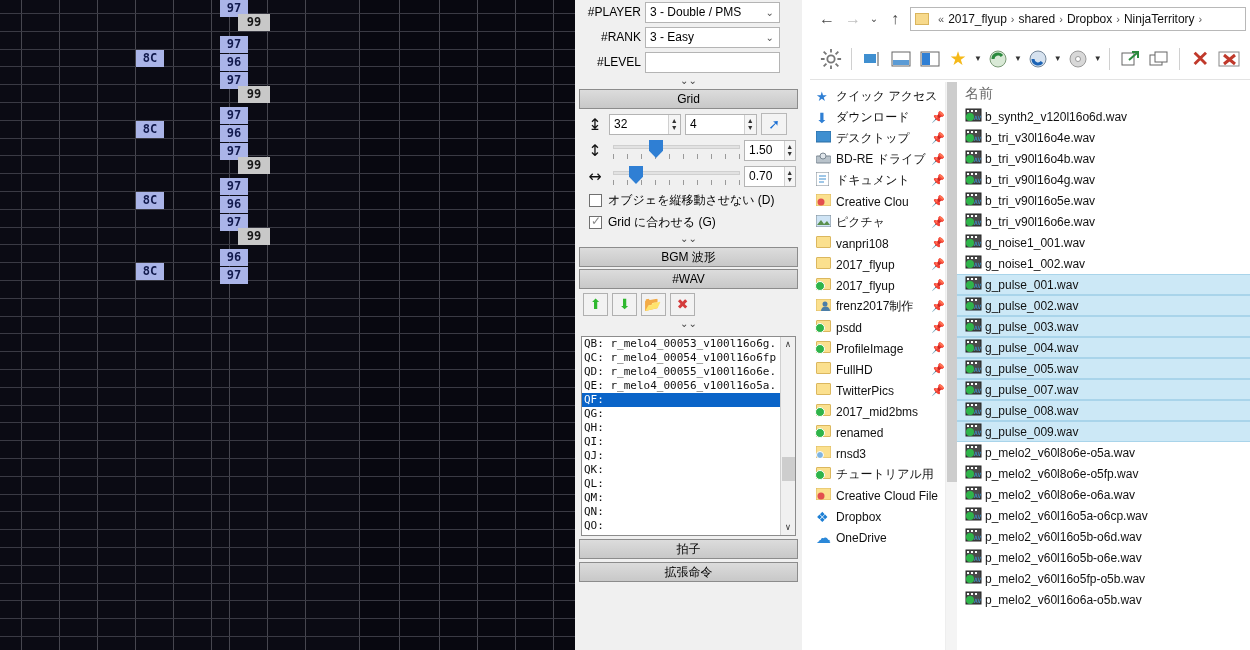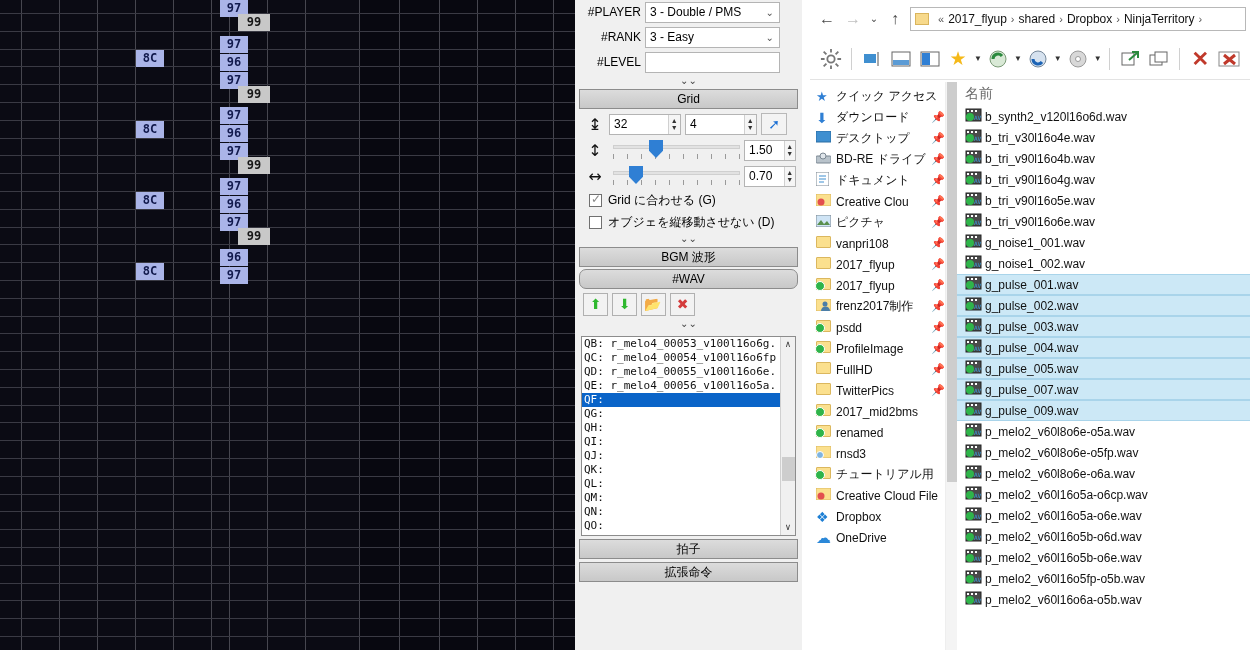--- a/index.html
+++ b/index.html
@@ -404,33 +404,33 @@
         <div class="spin" style="width:52px;">
           <input value="0.70" style="">
           <div class="arrows">
               <span>▲</span>
               <span>▼</span>
             </div>
         </div>
       </div>
 
       <div class="chk-row">
+        <div class="chkbox"></div>
+        <span>オブジェを縦移動させない (D)</span>
+      </div>
+      <div class="chk-row">
         <div class="chkbox checked"></div>
         <span>Grid に合わせる (G)</span>
       </div>
-      <div class="chk-row">
-        <div class="chkbox"></div>
-        <span>オブジェを縦移動させない (D)</span>
-      </div>
     </div>
 
     <div class="collapse-bar">⌄⌄</div>
 
     <div class="section-hdr">BGM 波形</div>
-    <div class="section-hdr" style="margin-top:2px;border-radius:7px;">#WAV</div>
+    <div class="section-hdr" style="margin-top:2px;">#WAV</div>
 
     <div class="wav-btns">
       <div class="wbtn" style="color:#2eb82e;">⬆</div>
       <div class="wbtn" style="color:#2eb82e;">⬇</div>
       <div class="wbtn" style="color:#d8a441;">📂</div>
       <div class="wbtn" style="color:#d43b3b;">✖</div>
     </div>
 
     <div class="collapse-bar" style="margin-top:2px;">⌄⌄</div>
 
@@ -885,20 +885,33 @@
               <span class="wavico"><svg width="17" height="14">
                   <rect x="1" y="1" width="15" height="12" fill="#4a4a4a" stroke="#222"></rect>
                   <g fill="#fff">
                     <rect x="2" y="2" width="2" height="2"></rect>
                     <rect x="6" y="2" width="2" height="2"></rect>
                     <rect x="10" y="2" width="2" height="2"></rect>
                   </g>
                   <circle cx="5" cy="9" r="4" fill="#2fb44a"></circle>
                   <text x="9" y="12" font-size="6" fill="#3aa0e0" font-family="monospace">AV</text>
                 </svg></span>
+              <span>g_pulse_008.wav</span>
+            </div>
+            <div class="file-row sel">
+              <span class="wavico"><svg width="17" height="14">
+                  <rect x="1" y="1" width="15" height="12" fill="#4a4a4a" stroke="#222"></rect>
+                  <g fill="#fff">
+                    <rect x="2" y="2" width="2" height="2"></rect>
+                    <rect x="6" y="2" width="2" height="2"></rect>
+                    <rect x="10" y="2" width="2" height="2"></rect>
+                  </g>
+                  <circle cx="5" cy="9" r="4" fill="#2fb44a"></circle>
+                  <text x="9" y="12" font-size="6" fill="#3aa0e0" font-family="monospace">AV</text>
+                </svg></span>
               <span>g_pulse_009.wav</span>
             </div>
             <div class="file-row">
               <span class="wavico"><svg width="17" height="14">
                   <rect x="1" y="1" width="15" height="12" fill="#4a4a4a" stroke="#222"></rect>
                   <g fill="#fff">
                     <rect x="2" y="2" width="2" height="2"></rect>
                     <rect x="6" y="2" width="2" height="2"></rect>
                     <rect x="10" y="2" width="2" height="2"></rect>
                   </g>
@@ -938,33 +951,20 @@
                   <rect x="1" y="1" width="15" height="12" fill="#4a4a4a" stroke="#222"></rect>
                   <g fill="#fff">
                     <rect x="2" y="2" width="2" height="2"></rect>
                     <rect x="6" y="2" width="2" height="2"></rect>
                     <rect x="10" y="2" width="2" height="2"></rect>
                   </g>
                   <circle cx="5" cy="9" r="4" fill="#2fb44a"></circle>
                   <text x="9" y="12" font-size="6" fill="#3aa0e0" font-family="monospace">AV</text>
                 </svg></span>
               <span>p_melo2_v60l16o5a-o6cp.wav</span>
-            </div>
-            <div class="file-row">
-              <span class="wavico"><svg width="17" height="14">
-                  <rect x="1" y="1" width="15" height="12" fill="#4a4a4a" stroke="#222"></rect>
-                  <g fill="#fff">
-                    <rect x="2" y="2" width="2" height="2"></rect>
-                    <rect x="6" y="2" width="2" height="2"></rect>
-                    <rect x="10" y="2" width="2" height="2"></rect>
-                  </g>
-                  <circle cx="5" cy="9" r="4" fill="#2fb44a"></circle>
-                  <text x="9" y="12" font-size="6" fill="#3aa0e0" font-family="monospace">AV</text>
-                </svg></span>
-              <span>p_melo2_v60l16o5a-o6e.wav</span>
             </div>
             <div class="file-row">
               <span class="wavico"><svg width="17" height="14">
                   <rect x="1" y="1" width="15" height="12" fill="#4a4a4a" stroke="#222"></rect>
                   <g fill="#fff">
                     <rect x="2" y="2" width="2" height="2"></rect>
                     <rect x="6" y="2" width="2" height="2"></rect>
                     <rect x="10" y="2" width="2" height="2"></rect>
                   </g>
                   <circle cx="5" cy="9" r="4" fill="#2fb44a"></circle>

